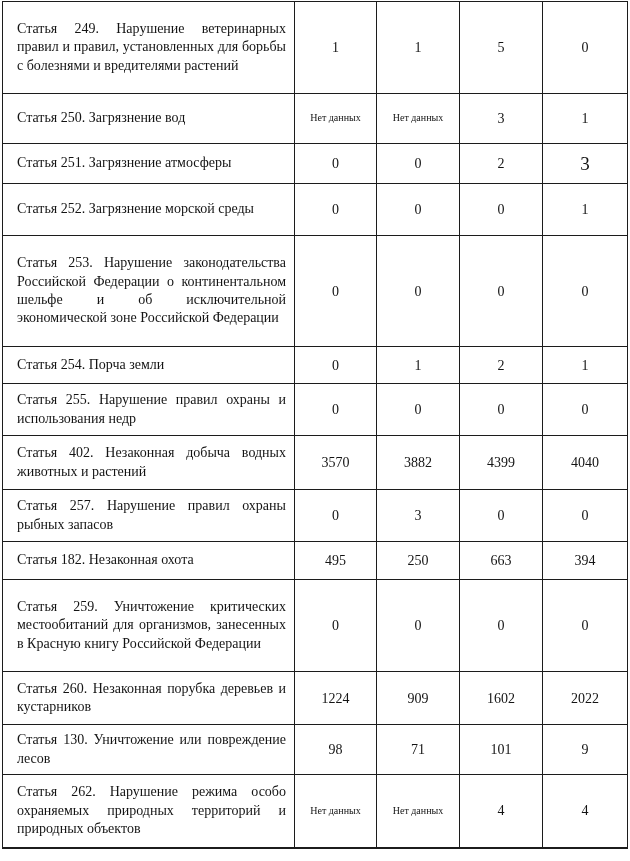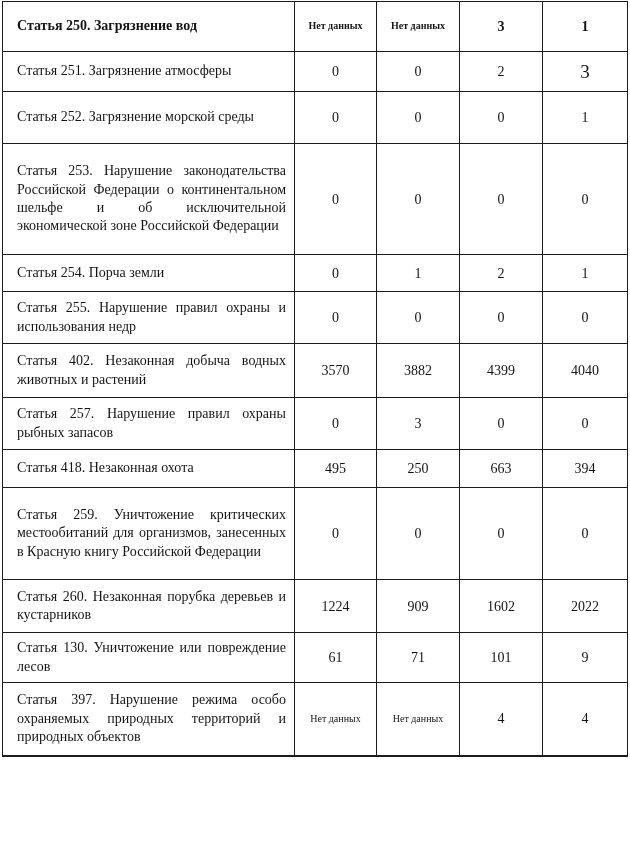--- a/index.html
+++ b/index.html
@@ -61,21 +61,28 @@
 <div class="page">
   <table class="stat-table">
     <colgroup id="table-colgroup">
         <col style="width: 292px;">
         <col style="width: 82px;">
         <col style="width: 83px;">
         <col style="width: 83px;">
         <col style="width: 85px;">
       </colgroup>
     <tbody id="table-body">
-        <tr style="height: 50px; font-weight: bold;">
+        <tr style="height: 92px;">
+          <td class="label">Статья 249. Нарушение ветеринарных правил и правил, установленных для борьбы с болезнями и вредителями растений</td>
+          <td class="value">1</td>
+          <td class="value">1</td>
+          <td class="value">5</td>
+          <td class="value">0</td>
+        </tr>
+        <tr style="height: 50px;">
           <td class="label">Статья 250. Загрязнение вод</td>
           <td class="value nodata">Нет данных</td>
           <td class="value nodata">Нет данных</td>
           <td class="value">3</td>
           <td class="value">1</td>
         </tr>
         <tr style="height: 40px;">
           <td class="label">Статья 251. Загрязнение атмосферы</td>
           <td class="value">0</td>
           <td class="value">0</td>
@@ -118,21 +125,21 @@
           <td class="value">4040</td>
         </tr>
         <tr style="height: 52px; padding-left: 36px;">
           <td class="label">Статья 257. Нарушение правил охраны рыбных запасов</td>
           <td class="value">0</td>
           <td class="value">3</td>
           <td class="value">0</td>
           <td class="value">0</td>
         </tr>
         <tr style="height: 38px;">
-          <td class="label">Статья 418. Незаконная охота</td>
+          <td class="label">Статья 182. Незаконная охота</td>
           <td class="value">495</td>
           <td class="value">250</td>
           <td class="value">663</td>
           <td class="value">394</td>
         </tr>
         <tr style="height: 92px;">
           <td class="label">Статья 259. Уничтожение критических местообитаний для организмов, занесенных в Красную книгу Российской Федерации</td>
           <td class="value">0</td>
           <td class="value">0</td>
           <td class="value">0</td>
@@ -140,27 +147,27 @@
         </tr>
         <tr style="height: 53px;">
           <td class="label">Статья 260. Незаконная порубка деревьев и кустарников</td>
           <td class="value">1224</td>
           <td class="value">909</td>
           <td class="value">1602</td>
           <td class="value">2022</td>
         </tr>
         <tr style="height: 50px;">
           <td class="label">Статья 130. Уничтожение или повреждение лесов</td>
-          <td class="value">61</td>
+          <td class="value">98</td>
           <td class="value">71</td>
           <td class="value">101</td>
           <td class="value">9</td>
         </tr>
         <tr style="height: 73px;">
-          <td class="label">Статья 397. Нарушение режима особо охраняемых природных территорий и природных объектов</td>
+          <td class="label">Статья 262. Нарушение режима особо охраняемых природных территорий и природных объектов</td>
           <td class="value nodata">Нет данных</td>
           <td class="value nodata">Нет данных</td>
           <td class="value">4</td>
           <td class="value">4</td>
         </tr>
       </tbody>
   </table>
 </div>
 
 </body></html>

